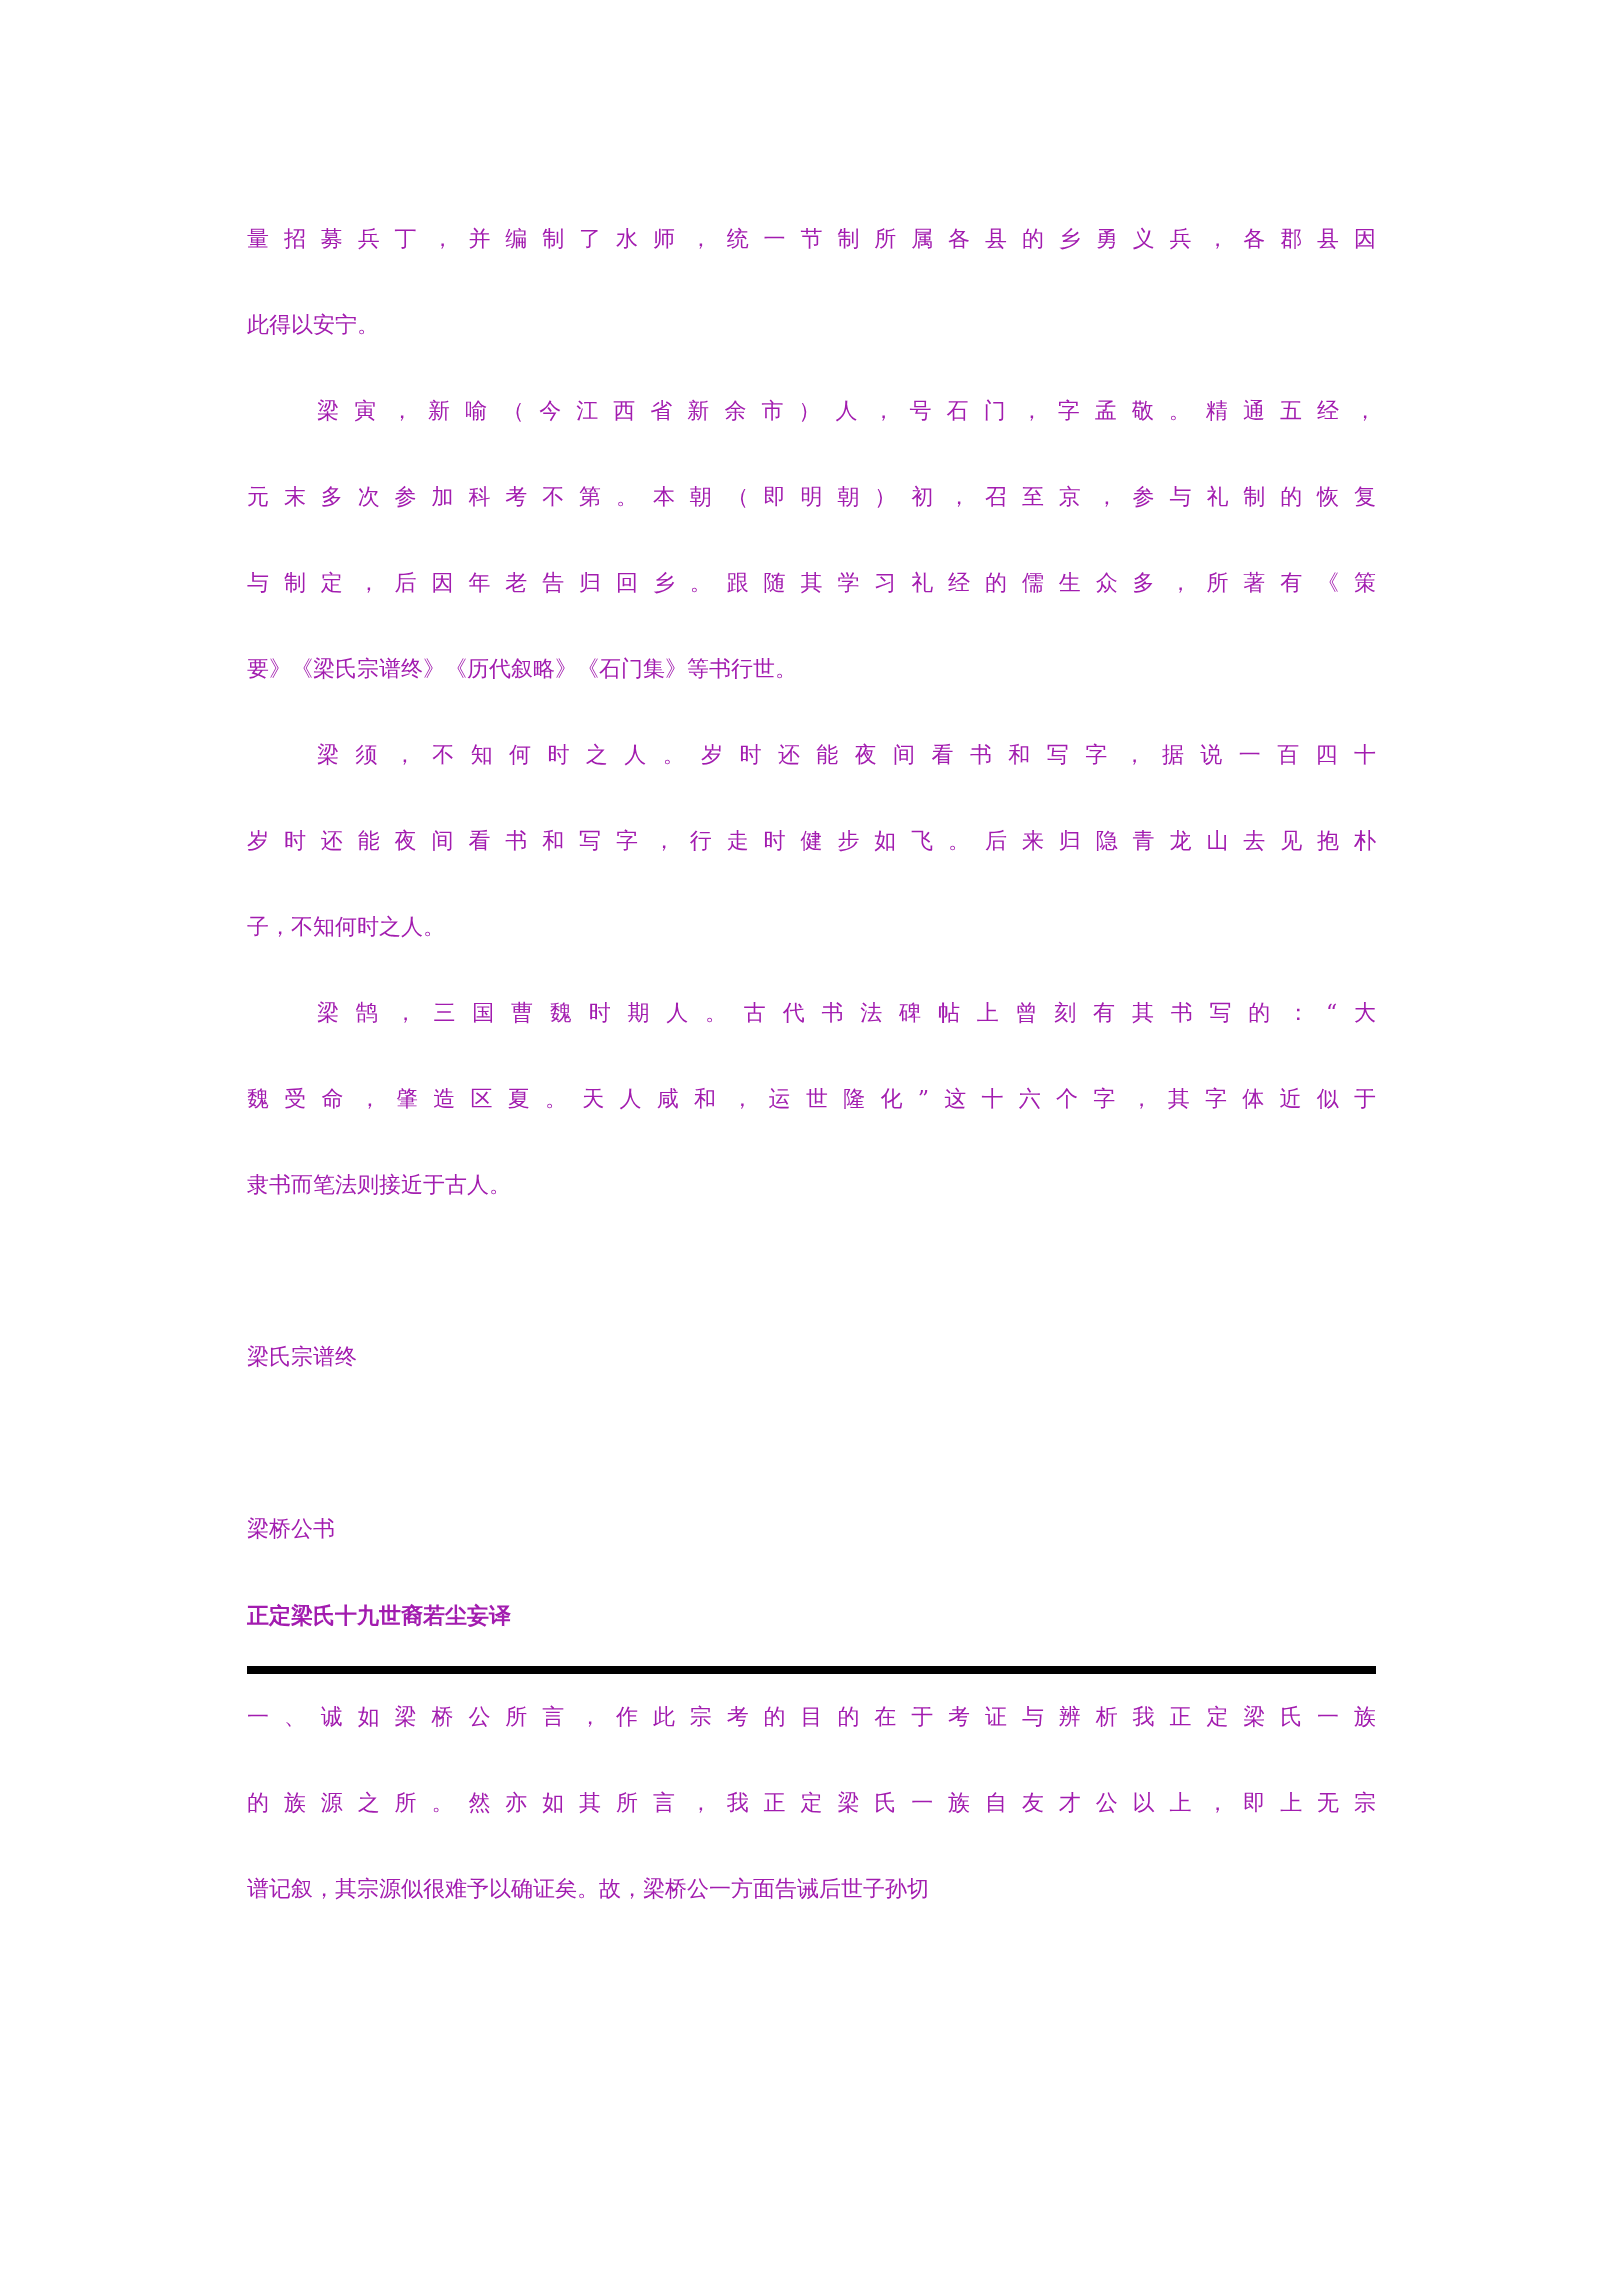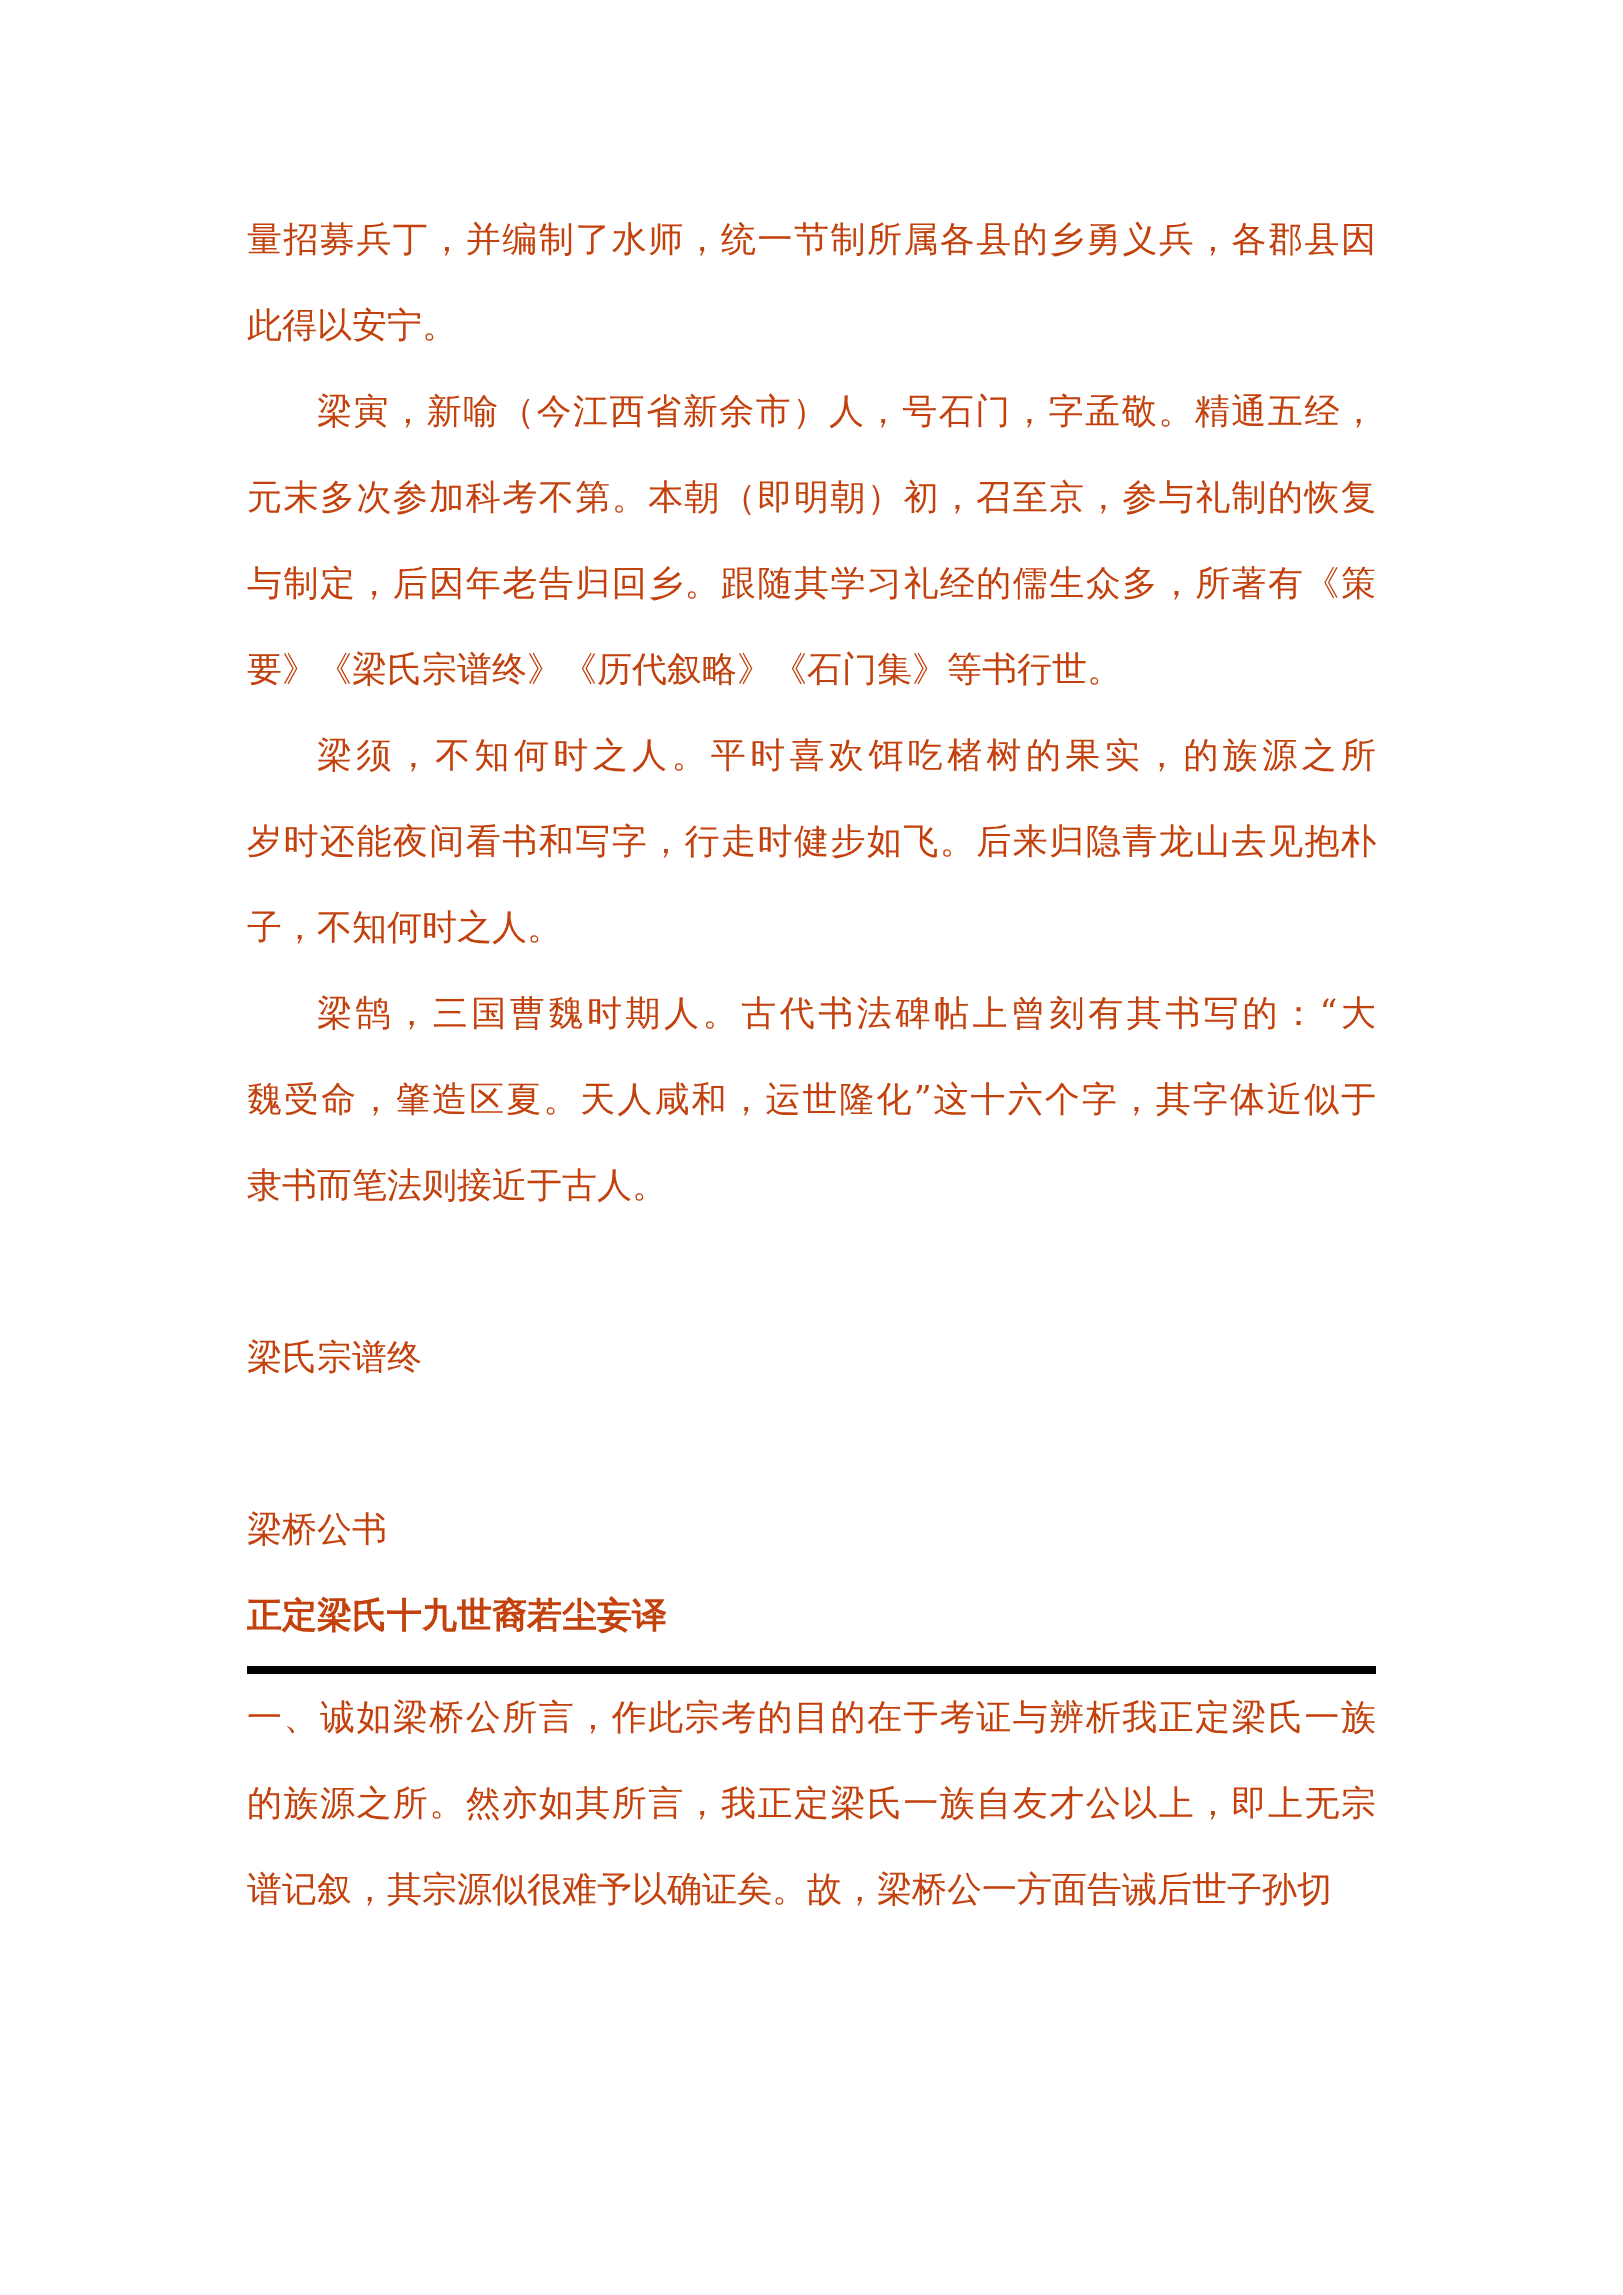--- a/index.html
+++ b/index.html
@@ -11,23 +11,23 @@
   }
   .page {
     position: relative;
     width: 1623px;
     height: 2295px;
     background: #ffffff;
     overflow: hidden;
   }
   .content {
     padding: 196px 247px 0 247px;
-    font-size: 35px;
+    font-size: 22px;
     line-height: 86px;
-    color: #c2410c;
+    color: #a21caf;
   }
   .paragraph { }
   .line {
     text-align: justify;
     text-align-last: left;
   }
   .line.fill {
     text-align-last: justify;
     text-justify: inter-character;
   }
@@ -64,21 +64,21 @@
           <div class="line fill">量招募兵丁，并编制了水师，统一节制所属各县的乡勇义兵，各郡县因</div>
           <div class="line">此得以安宁。</div>
         </div>
         <div class="paragraph">
           <div class="line fill indent">梁寅，新喻（今江西省新余市）人，号石门，字孟敬。精通五经，</div>
           <div class="line fill">元末多次参加科考不第。本朝（即明朝）初，召至京，参与礼制的恢复</div>
           <div class="line fill">与制定，后因年老告归回乡。跟随其学习礼经的儒生众多，所著有《策</div>
           <div class="line">要》《梁氏宗谱终》《历代叙略》《石门集》等书行世。</div>
         </div>
         <div class="paragraph">
-          <div class="line fill indent">梁须，不知何时之人。平时喜欢饵吃楮树的果实，的族源之所</div>
+          <div class="line fill indent">梁须，不知何时之人。岁时还能夜间看书和写字，据说一百四十</div>
           <div class="line fill">岁时还能夜间看书和写字，行走时健步如飞。后来归隐青龙山去见抱朴</div>
           <div class="line">子，不知何时之人。</div>
         </div>
         <div class="paragraph">
           <div class="line fill indent">梁鹄，三国曹魏时期人。古代书法碑帖上曾刻有其书写的：“大</div>
           <div class="line fill">魏受命，肇造区夏。天人咸和，运世隆化”这十六个字，其字体近似于</div>
           <div class="line">隶书而笔法则接近于古人。</div>
         </div>
       </section>
 

